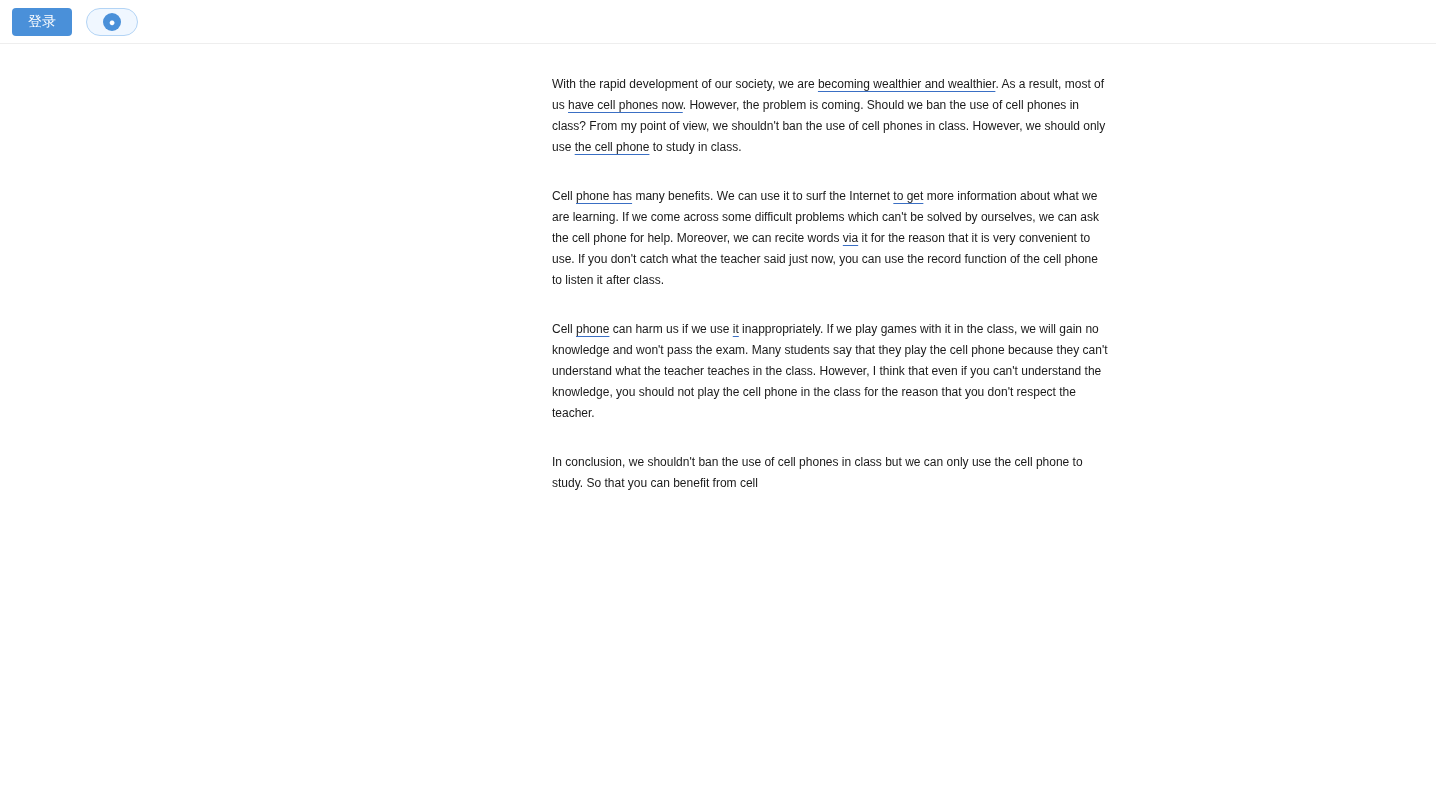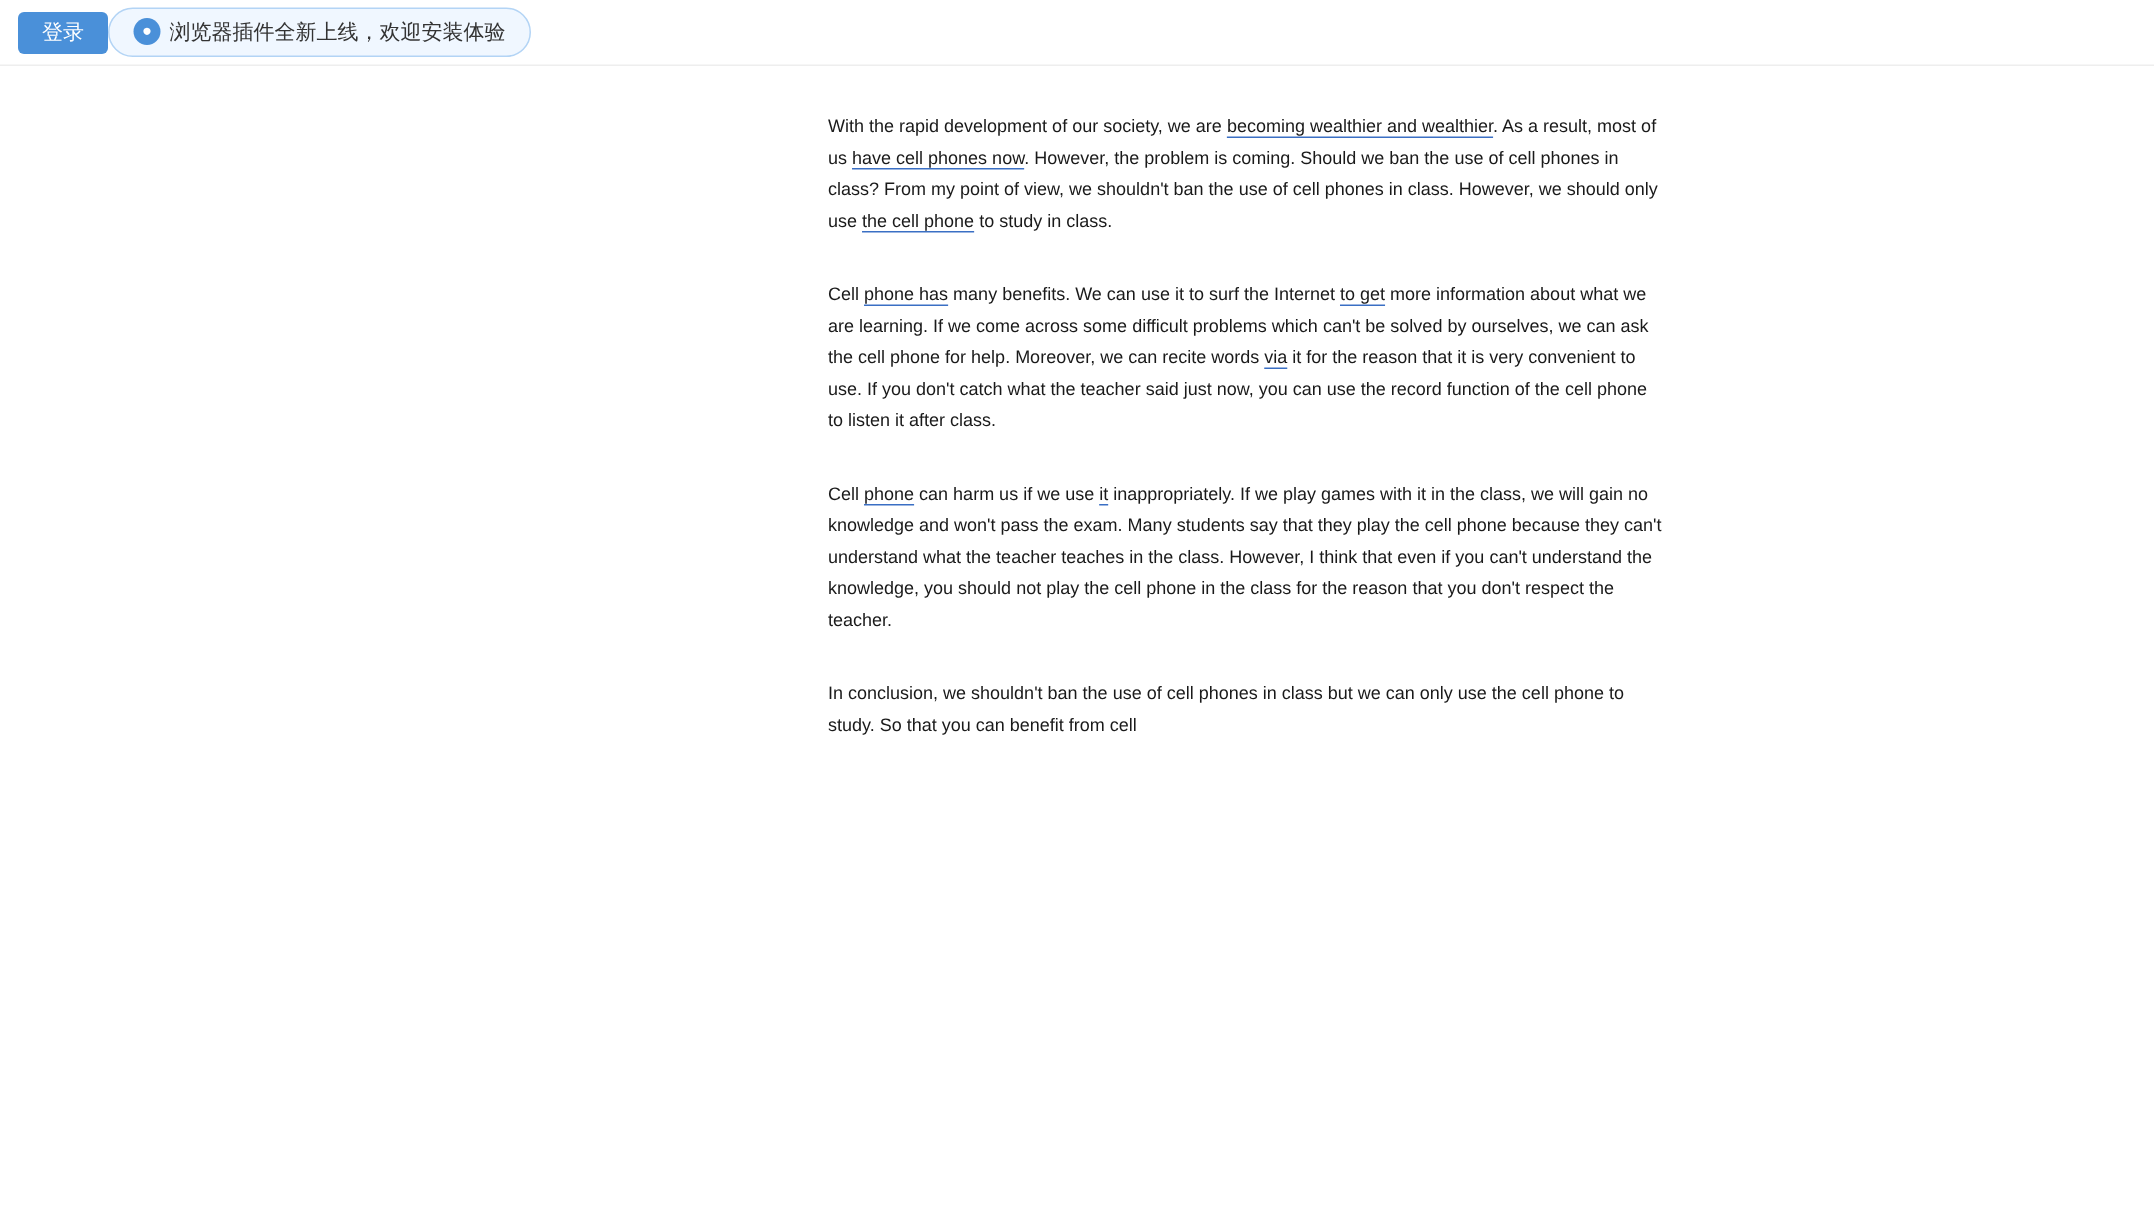--- a/index.html
+++ b/index.html
@@ -20,20 +20,21 @@
     #topbar {
       position: fixed;
       top: 0;
       left: 0;
       width: 100%;
       height: 44px;
       background: #fff;
       display: flex;
       align-items: center;
       padding: 0 12px;
+      gap: 14px;
       border-bottom: 1px solid #eee;
       z-index: 100;
     }
 
     #login-btn {
       background: #4a90d9;
       color: #fff;
       border: none;
       border-radius: 4px;
       padding: 5px 16px;
@@ -94,21 +95,20 @@
       color: inherit;
     }
   </style>
 </head>
 <body>
 
 <div id="topbar">
   <button id="login-btn">登录</button>
   <div id="plugin-notice">
     <span class="plugin-icon">●</span>
-    <span>浏览器插件全新上线，欢迎安装体验</span>
   </div>
 </div>
 
 <div id="main-content">
 
   <p class="paragraph">
     <span>With the rapid development of our society, we are </span><span class="underline-blue">becoming wealthier and wealthier</span><span>. As a result, most of us </span><span class="underline-blue">have cell phones now</span><span>. However, the problem is coming. Should we ban the use of cell phones in class? From my point of view, we shouldn't ban the use of cell phones in class. However, we should only use </span><span class="underline-blue">the cell phone</span><span> to study in class.</span>
   </p>
 
   <p class="paragraph">

